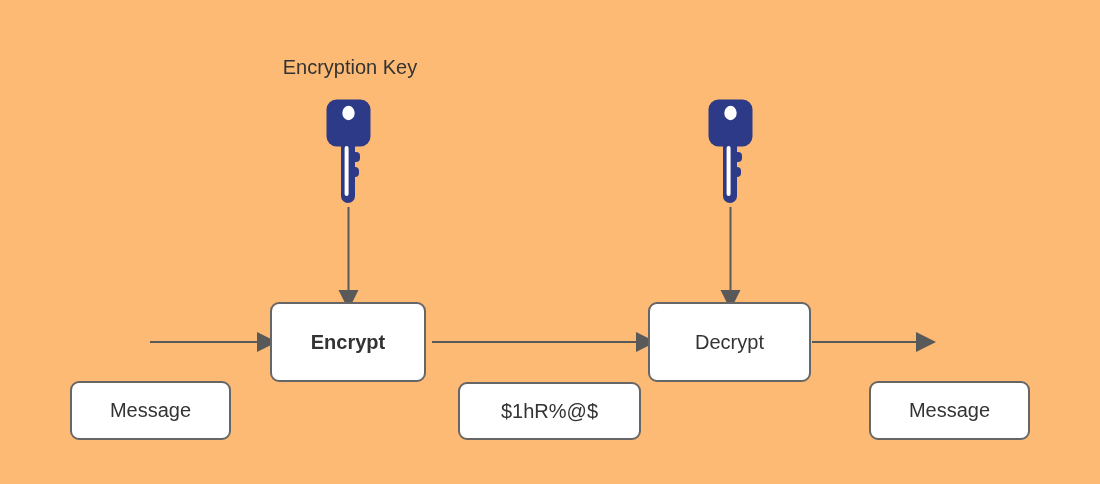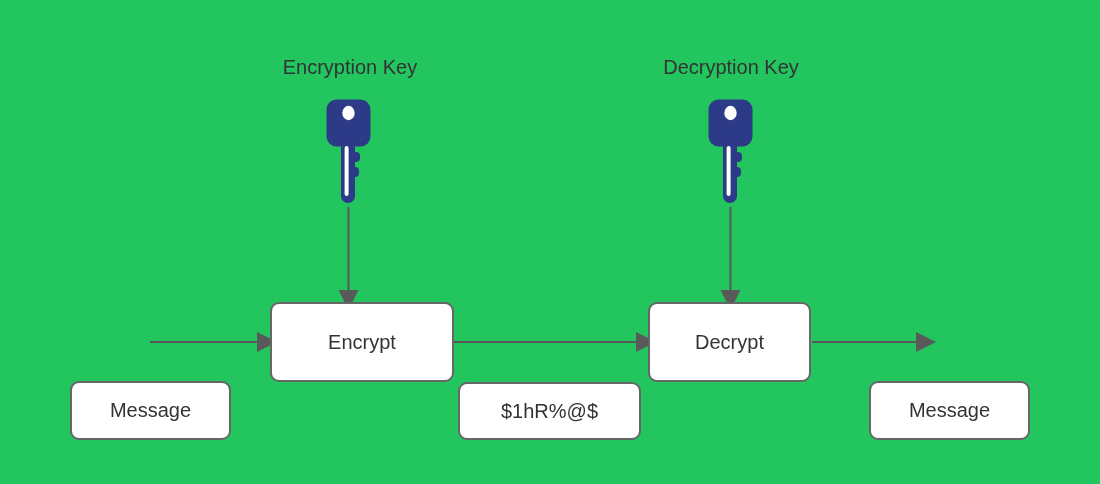--- a/index.html
+++ b/index.html
@@ -4,21 +4,21 @@
 <style>
   html, body {
     margin: 0;
     padding: 0;
     background: #ffffff;
   }
   .stage {
     position: relative;
     width: 1100px;
     height: 484px;
-    background: #22c55e;
+    background: #fdba74;
     font-family: "Liberation Sans", sans-serif;
     overflow: hidden;
   }
   .key-label {
     position: absolute;
     top: 56px;
     width: 220px;
     text-align: center;
     font-size: 20px;
     color: #333333;
@@ -53,34 +53,33 @@
     background: #ffffff;
     border: 2px solid #666666;
     border-radius: 9px;
     display: flex;
     align-items: center;
     justify-content: center;
     font-size: 20px;
     color: #333333;
     white-space: nowrap;
   }
-  .node.encrypt  { left: 270px; top: 302px; width: 184px; height: 80px; }
+  .node.encrypt  { left: 270px; top: 302px; width: 156px; height: 80px; font-weight: bold; }
   .node.decrypt  { left: 648px; top: 302px; width: 163px; height: 80px; text-align: right; }
   .node.msg-in   { left: 70px;  top: 381px; width: 161px; height: 59px; }
   .node.cipher   { left: 458px; top: 382px; width: 183px; height: 58px; }
   .node.msg-out  { left: 869px; top: 381px; width: 161px; height: 59px; }
 </style>
 </head>
 <body>
 
 <div class="stage">
 
   <div class="key-label enc">Encryption Key</div>
 
-  <div class="key-label dec">Decryption Key</div>
 
   <svg class="key-icon k1" viewBox="0 0 45 106">
     <rect x="0.5" y="0.5" width="44" height="47" rx="10" fill="#2D3A87"></rect>
     <rect x="15" y="40" width="14" height="64" rx="7" fill="#2D3A87"></rect>
     <rect x="25" y="53" width="9" height="10" rx="4" fill="#2D3A87"></rect>
     <rect x="25" y="68" width="8" height="10" rx="4" fill="#2D3A87"></rect>
     <ellipse cx="22.5" cy="14" rx="6.2" ry="7.2" fill="#ffffff"></ellipse>
     <rect x="18.6" y="47" width="4" height="50" rx="2" fill="#ffffff"></rect>
   </svg>
 

